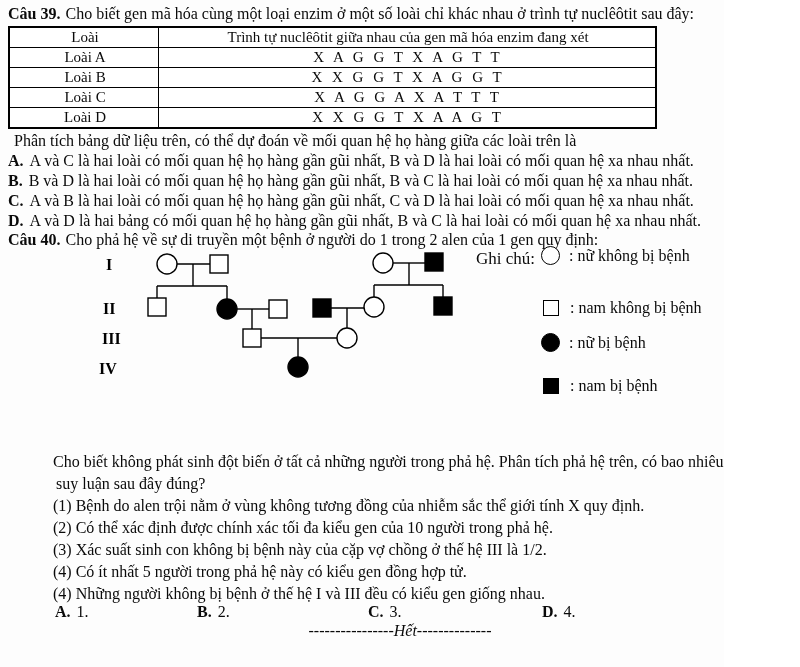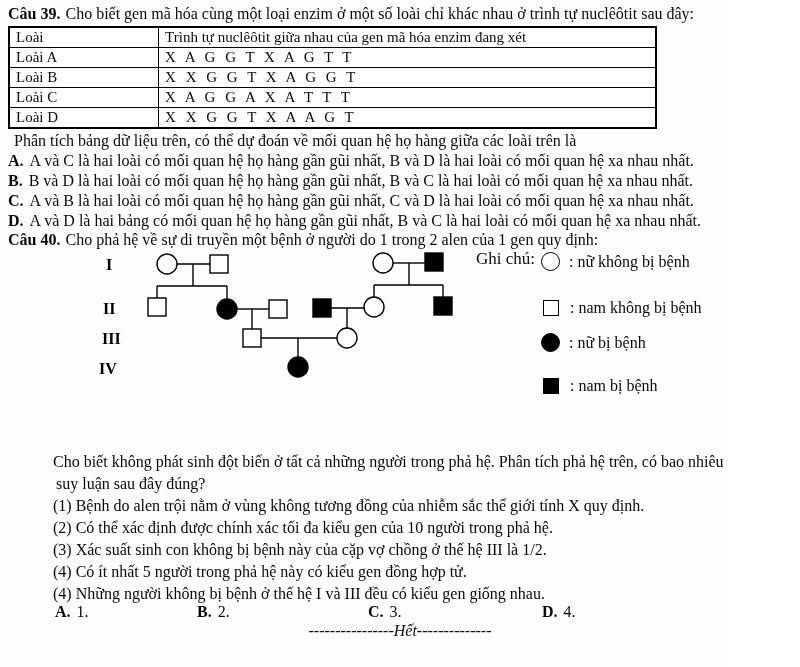--- a/index.html
+++ b/index.html
@@ -18,20 +18,21 @@
   .qnum { font-weight: bold; margin-right: 5px; }
   .opt-label { font-weight: bold; margin-right: 6px; }
 
   table.seq-table { border-collapse: collapse; border: 2px solid #000; background:#fff; }
   table.seq-table td {
     border: 1.5px solid #000;
     font-size: 15px;
     height: 17px;
     padding: 1px 4px 1px 6px;
     vertical-align: middle;
+    text-align: center;
   }
   td.seq-cell { letter-spacing: 3px; padding-left: 8px; }
 
   .legend-row {
     position: absolute;
     display: flex;
     align-items: center;
     gap: 9px;
     font-size: 16px;
     white-space: nowrap;
@@ -149,21 +150,21 @@
     <rect x="434" y="51" width="18" height="18" fill="#000" stroke="#000" stroke-width="1.4"></rect>
 
     <rect x="243" y="83" width="18" height="18" fill="#fff" stroke="#000" stroke-width="1.4"></rect>
     <circle cx="347" cy="92" r="10" fill="#fff" stroke="#000" stroke-width="1.4"></circle>
 
     <circle cx="298" cy="121" r="10" fill="#000" stroke="#000" stroke-width="1.4"></circle>
   </svg>
 
   <div class="abs" style="left:476px; top:249px; font-size:17px; white-space:nowrap;">Ghi chú:</div>
 
-  <div class="legend-row" style="left:541px; top:252px;">
+  <div class="legend-row" style="left:541px; top:246px;">
     <span class="sym circle"></span>
     <span>: nữ không bị bệnh</span>
   </div>
   <div class="legend-row" style="left:541px; top:299px;">
     <span class="sym square"></span>
     <span>: nam không bị bệnh</span>
   </div>
   <div class="legend-row" style="left:541px; top:333px;">
     <span class="sym circle filled"></span>
     <span>: nữ bị bệnh</span>

